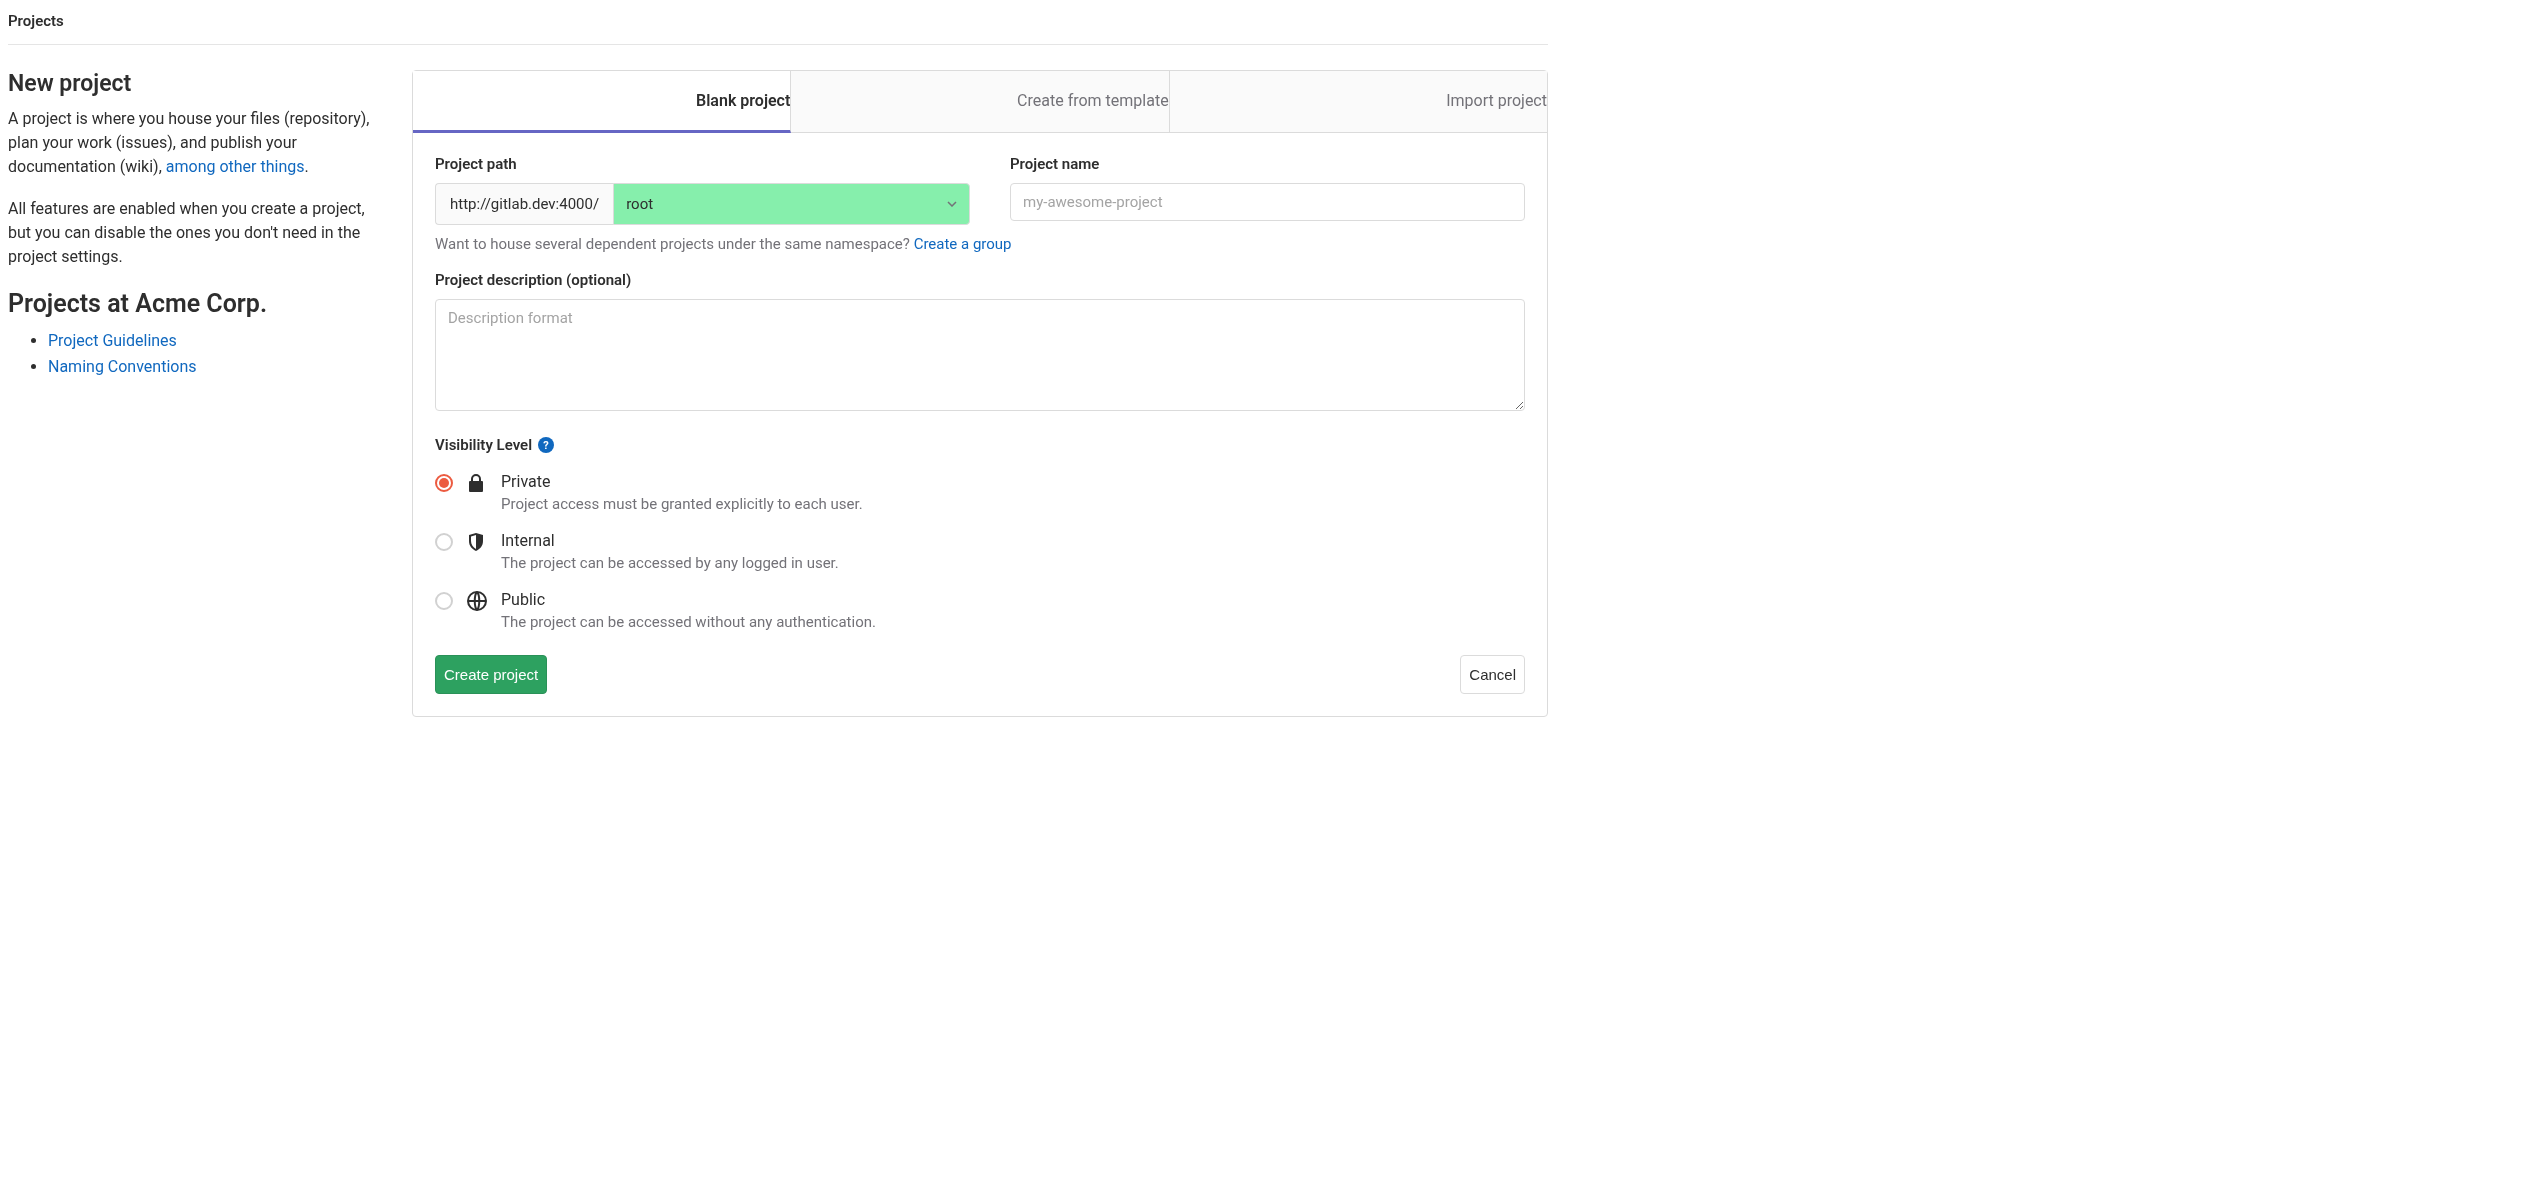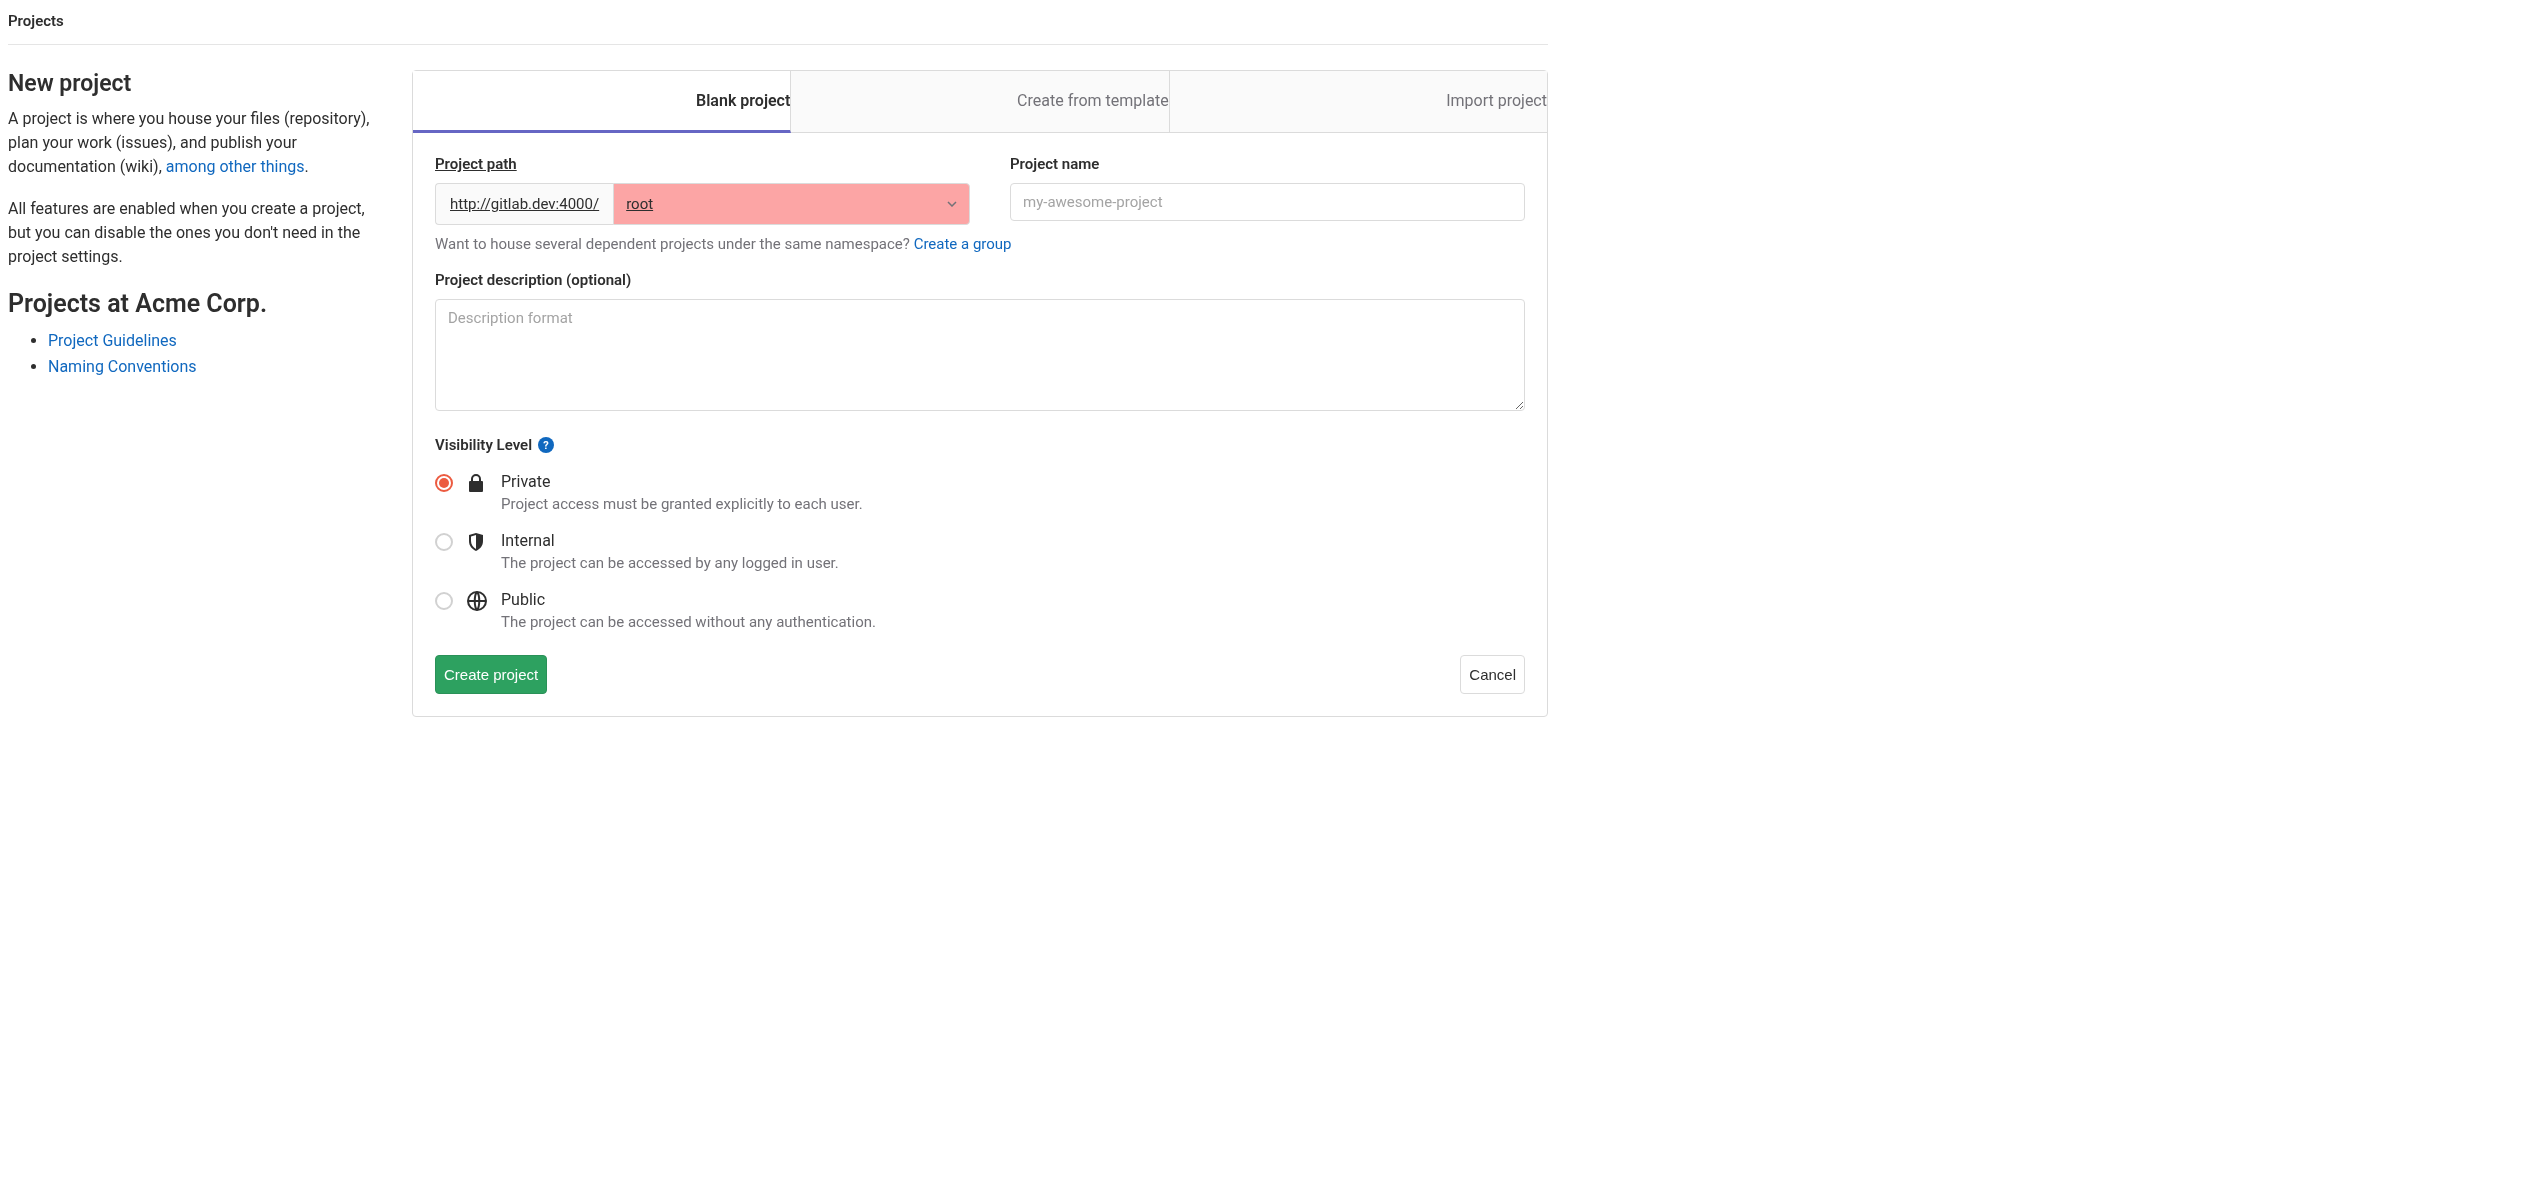--- a/index.html
+++ b/index.html
@@ -31,31 +31,31 @@
 .tab {
   flex: 1; text-align: right; padding: 20px 0; font-size: 16px;
   color: #737278; background: #fafafa; border-right: 1px solid #dbdbdb;
   cursor: pointer;
 }
 .tab:last-child { border-right: none; }
 .tab.active { background: #fff; color: #2e2e2e; font-weight: 600; border-bottom: 3px solid #6666c4; margin-bottom: -1px; }
 .form { padding: 22px; }
 .row { display: flex; gap: 40px; margin-bottom: 10px; }
 .field { flex: 1; }
-.field.path { flex: 0 0 535px; text-decoration: underline; }
+.field.path { flex: 0 0 535px; }
 .field label { display: block; font-size: 15px; font-weight: 600; margin-bottom: 10px; color: #2e2e2e; }
 .input-group { display: flex; }
 .prefix {
   background: #fafafa; border: 1px solid #dbdbdb; border-right: none;
   border-radius: 4px 0 0 4px; padding: 11px 14px; font-size: 15px; color: #2e2e2e;
 }
 .select-wrap {
   flex: 1; border: 1px solid #dbdbdb; border-radius: 0 4px 4px 0;
   display: flex; align-items: center; padding: 0 12px; justify-content: space-between;
-  background: #fca5a5; cursor: pointer;
+  background: #86efac; cursor: pointer;
 }
 .select-wrap span { font-size: 15px; }
 .chev { color: #737278; font-size: 12px; }
 input[type=text], textarea {
   width: 100%; border: 1px solid #dbdbdb; border-radius: 4px;
   padding: 9px 12px; font-size: 15px; font-family: inherit;
 }
 input[type=text]::placeholder, textarea::placeholder { color: #a4a4a4; }
 .helper { font-size: 15px; color: #737278; margin: 10px 0 18px 0; }
 .helper a { color: #1068bf; text-decoration: none; }

